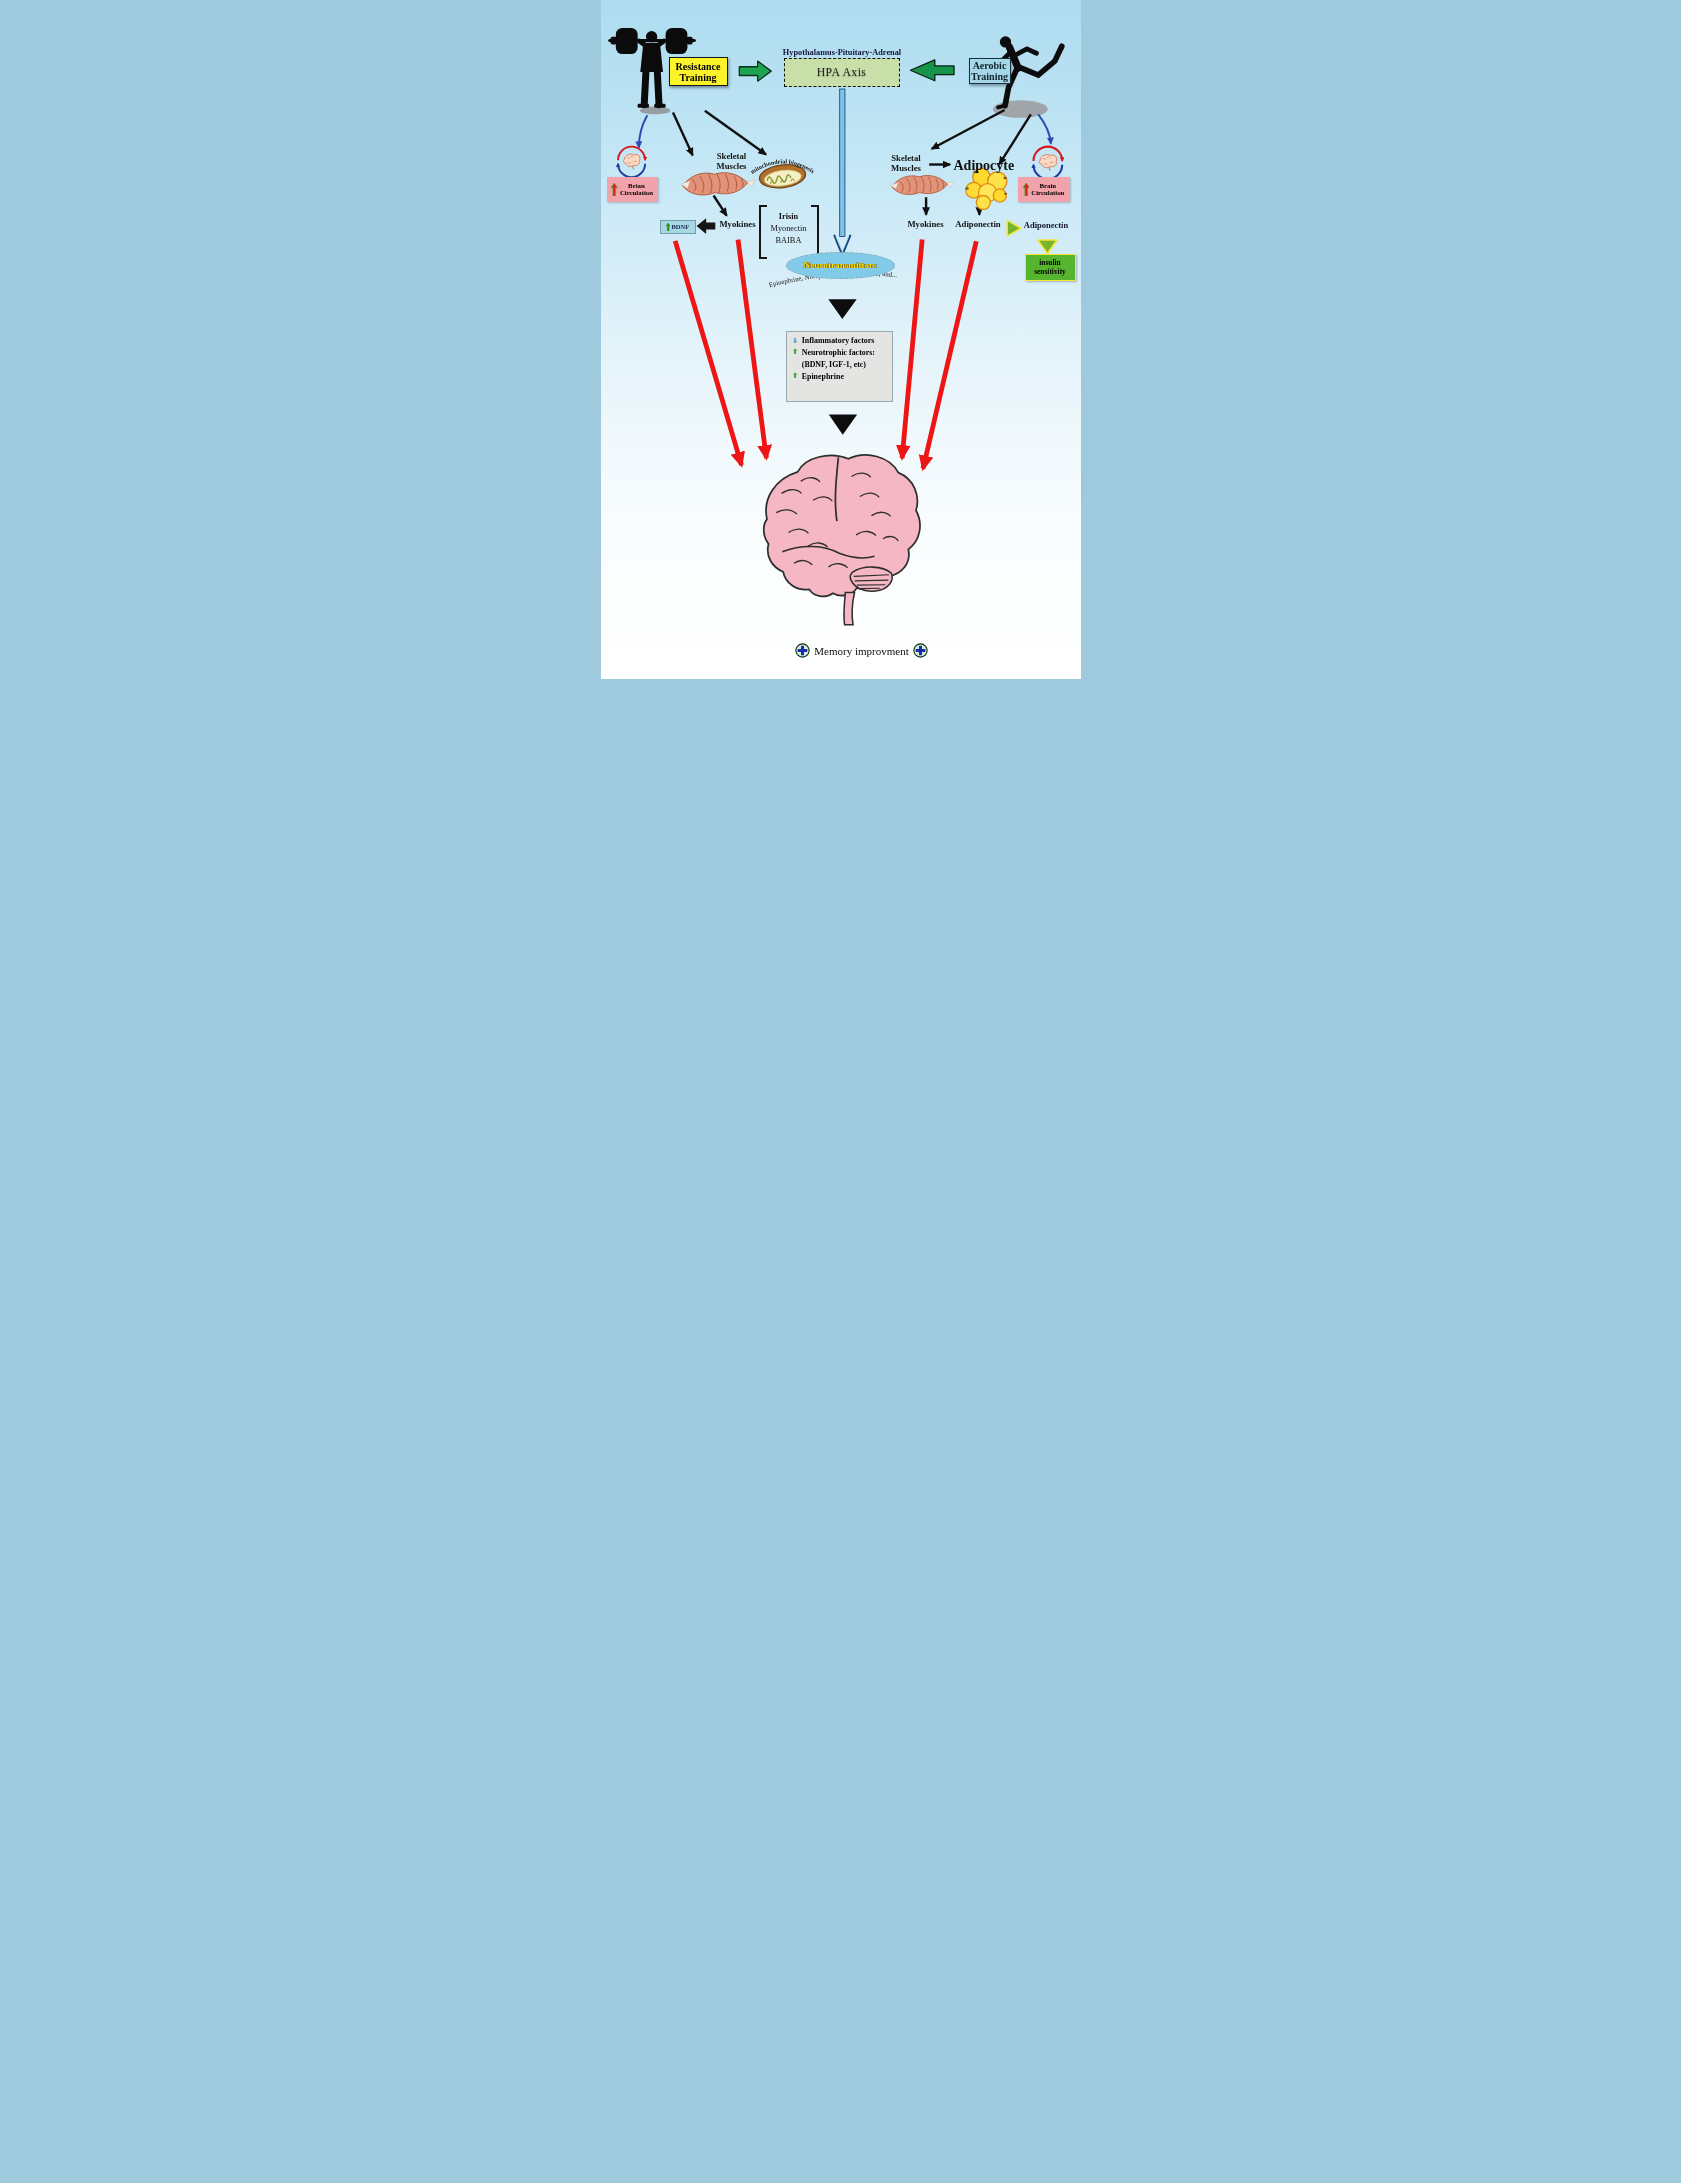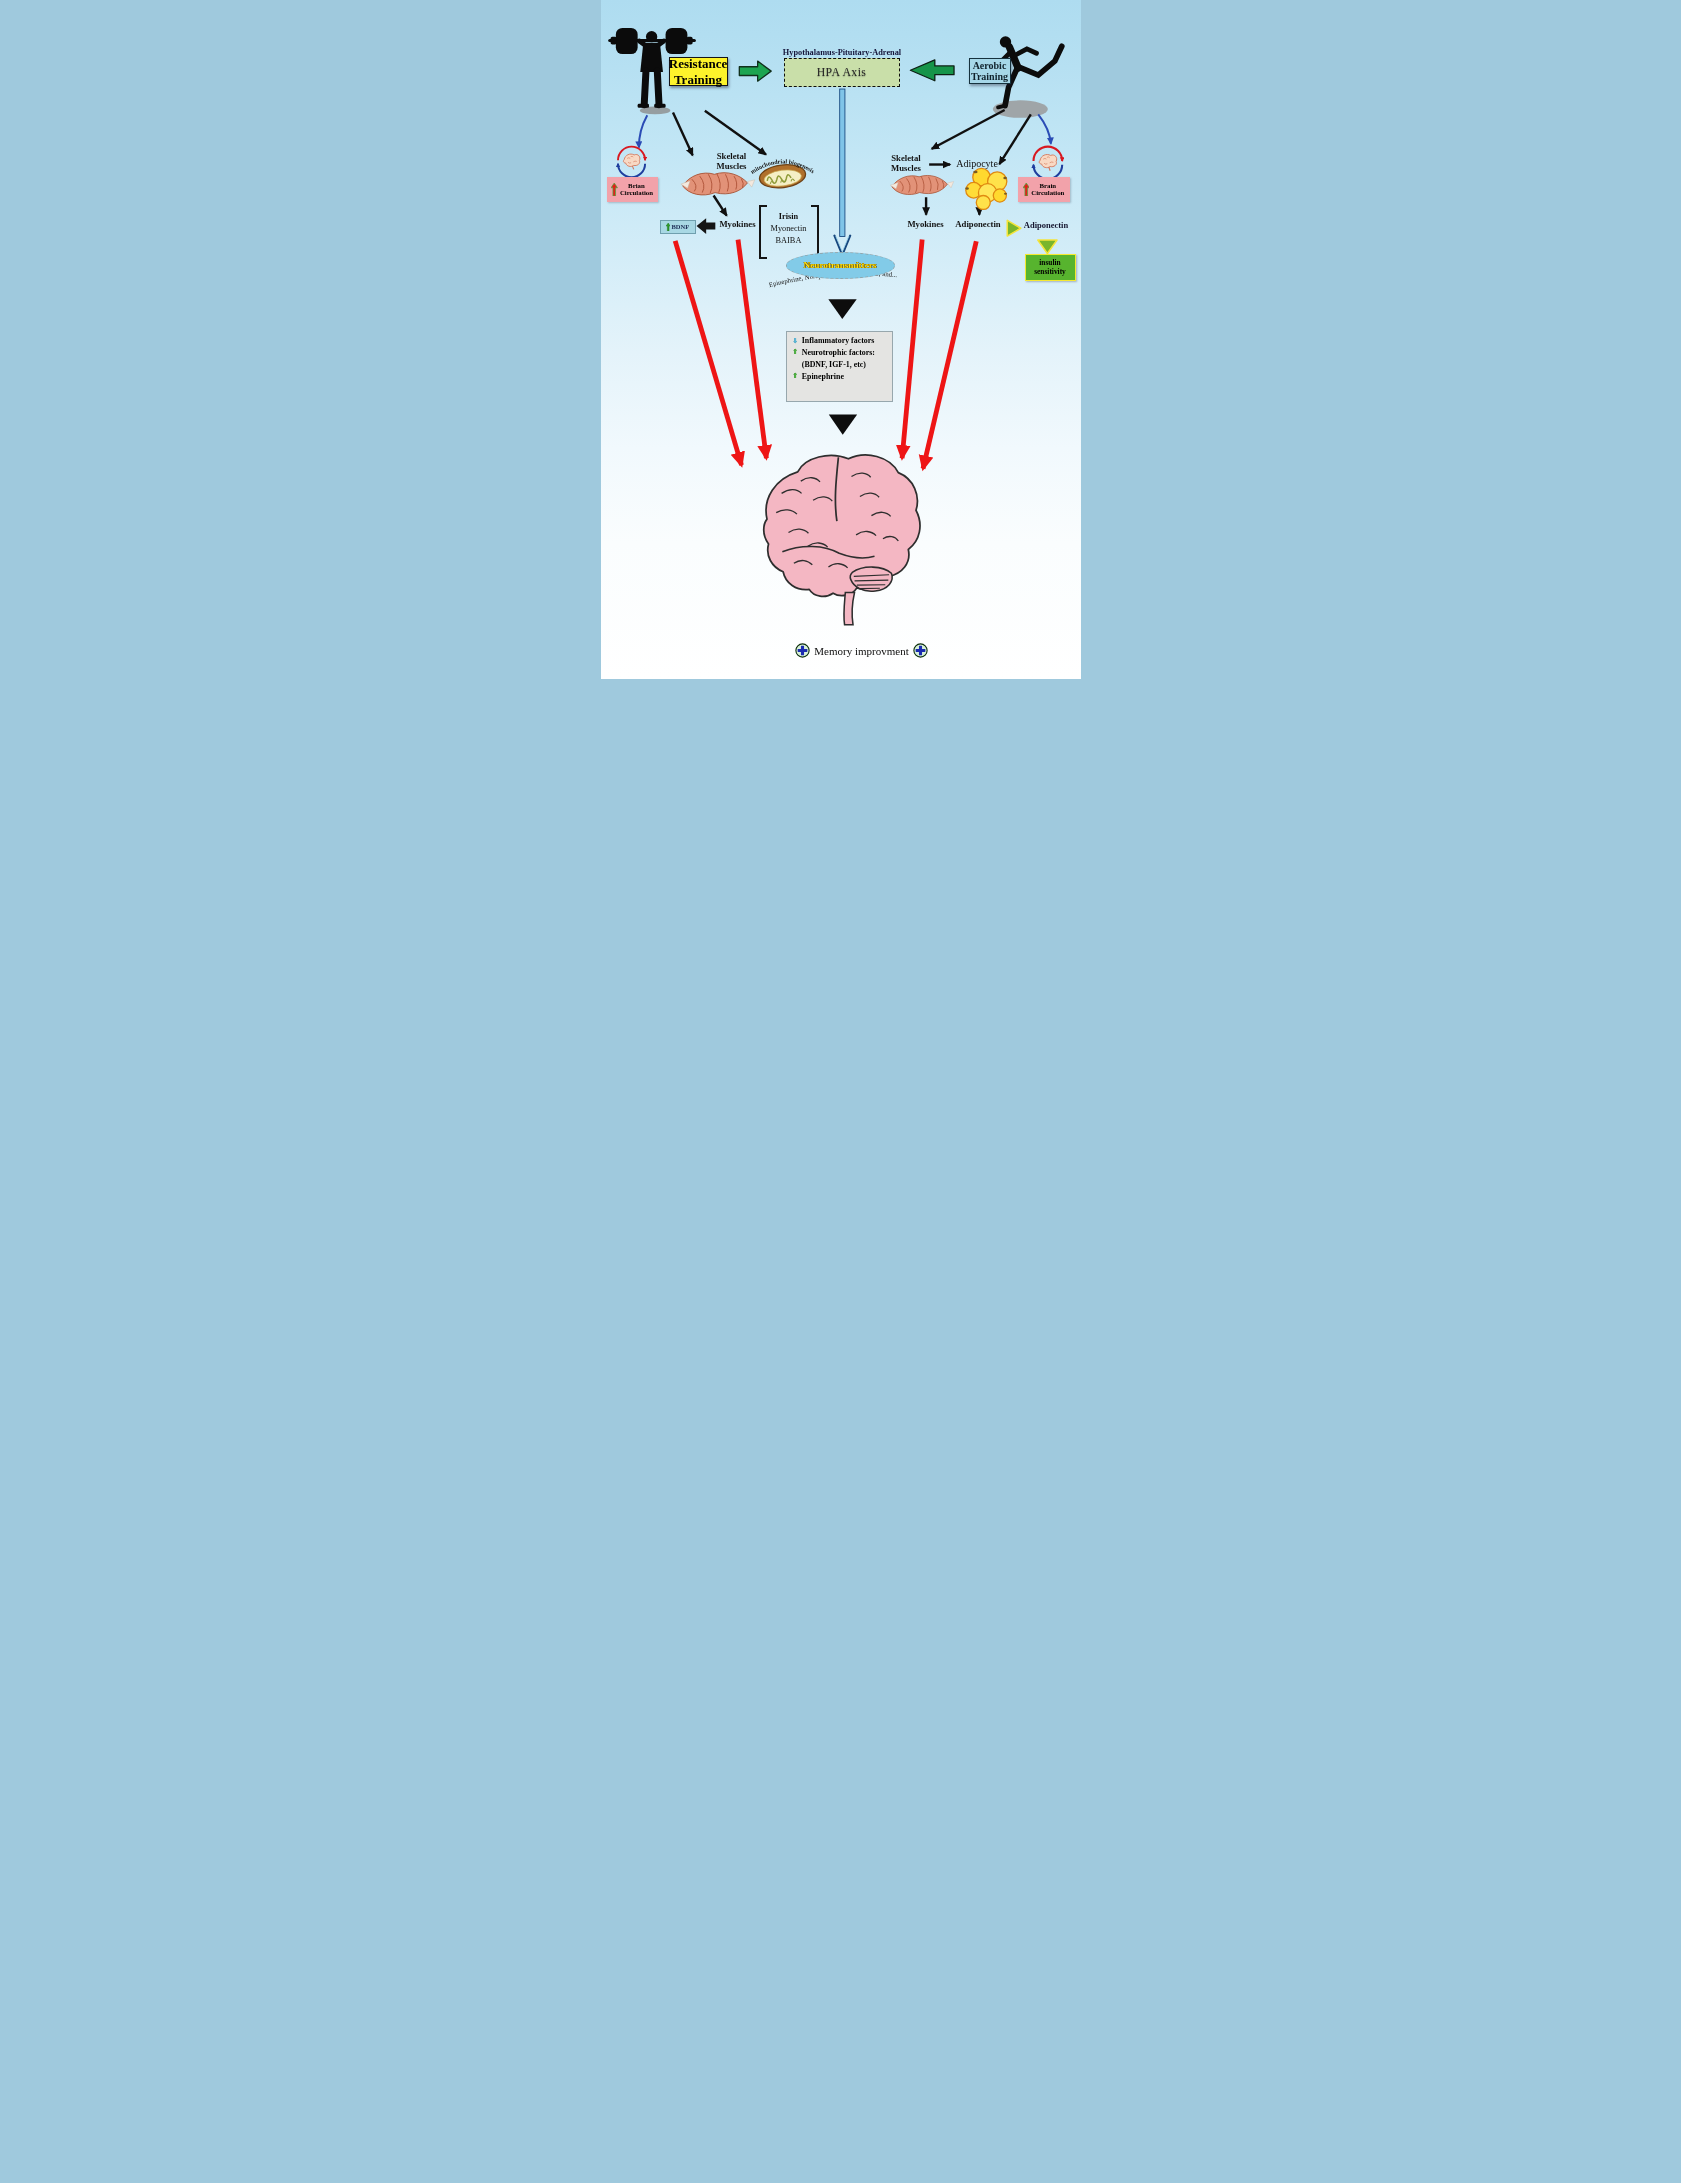--- a/index.html
+++ b/index.html
@@ -8,34 +8,34 @@
     position:relative;width:480px;height:679px;margin:0 auto;overflow:hidden;
     background:linear-gradient(180deg,#aedcf0 0%,#b6e0f2 10%,#c2e6f5 22%,#d4edf8 38%,#e4f3fa 52%,#f1f9fd 66%,#fafdfe 80%,#ffffff 100%);
     font-family:"Liberation Serif","DejaVu Serif",serif;
   }
   svg.overlay{position:absolute;left:0;top:0;z-index:1;}
   .lbl{position:absolute;z-index:3;color:#111;text-align:center;line-height:1.12;}
   .preline{white-space:pre-line;}
   .box{position:absolute;z-index:3;display:flex;align-items:center;justify-content:center;text-align:center;}
 
   #resistance-box{left:68px;top:57px;width:57px;height:27px;background:#fdf32b;border:1.3px solid #15151a;
-    font-size:13px;font-weight:600;box-shadow:1.3px 1.7px 2.6px rgba(30,30,50,.45);}
+    font-size:10px;font-weight:600;box-shadow:1.3px 1.7px 2.6px rgba(30,30,50,.45);}
   #aerobic-box{left:368px;top:58px;width:40px;height:24px;background:#a6d7e8;border:1.3px solid #16323e;
     font-size:10px;font-weight:600;color:#10222c;box-shadow:1.3px 1.7px 2.6px rgba(30,30,50,.4);}
   #hpa-title{left:174px;top:48px;width:135px;font-size:8.3px;font-weight:600;color:#15153a;}
   #hpa-box{left:183px;top:58px;width:114px;height:27px;background:#c9dfa9;border:1.5px dashed #0e0e0e;
     font-size:11.8px;font-weight:400;color:#242424;letter-spacing:0.4px;text-shadow:0 0.9px 1.3px rgba(0,0,0,.28);}
 
   .pinkbox{background:#f2a2aa;font-size:6.8px;font-weight:600;gap:2.2px;box-shadow:0.9px 1.3px 1.7px rgba(40,40,60,.25);}
   #pink-left{left:6.1px;top:177px;width:51px;height:24.5px;}
   #pink-right{left:417px;top:177px;width:52px;height:24.5px;}
 
   #skeletal-left{left:105px;top:152px;width:52px;font-size:8.7px;font-weight:600;}
   #skeletal-right{left:283px;top:154px;width:45px;font-size:8.7px;font-weight:600;}
-  #adipocyte-lbl{left:353px;top:158px;width:47px;font-size:10px;font-weight:400;}
+  #adipocyte-lbl{left:353px;top:158px;width:47px;font-size:14px;font-weight:700;}
   #myokines-left{left:115px;top:220px;width:44px;font-size:8.7px;font-weight:600;}
   #myokines-right{left:303px;top:220px;width:44px;font-size:8.7px;font-weight:600;}
   #adipokines-lbl{left:352px;top:220px;width:51px;font-size:8.7px;font-weight:600;}
   #adiponectin-lbl{left:419px;top:221px;width:53px;font-size:8.5px;font-weight:600;color:#14142e;}
 
   #bdnf-box{left:59px;top:220px;width:34px;height:11.8px;background:#a8d8e4;border:0.4px solid #6f9fae;
     font-size:6.5px;font-weight:bold;color:#1c2c55;gap:1.3px;}
   #bracket-l{position:absolute;z-index:3;left:158px;top:205px;width:6.5px;height:50px;
     border-left:2.2px solid #141414;border-top:2.2px solid #141414;border-bottom:2.2px solid #141414;}
   #bracket-r{position:absolute;z-index:3;left:210px;top:205px;width:6.5px;height:50px;

